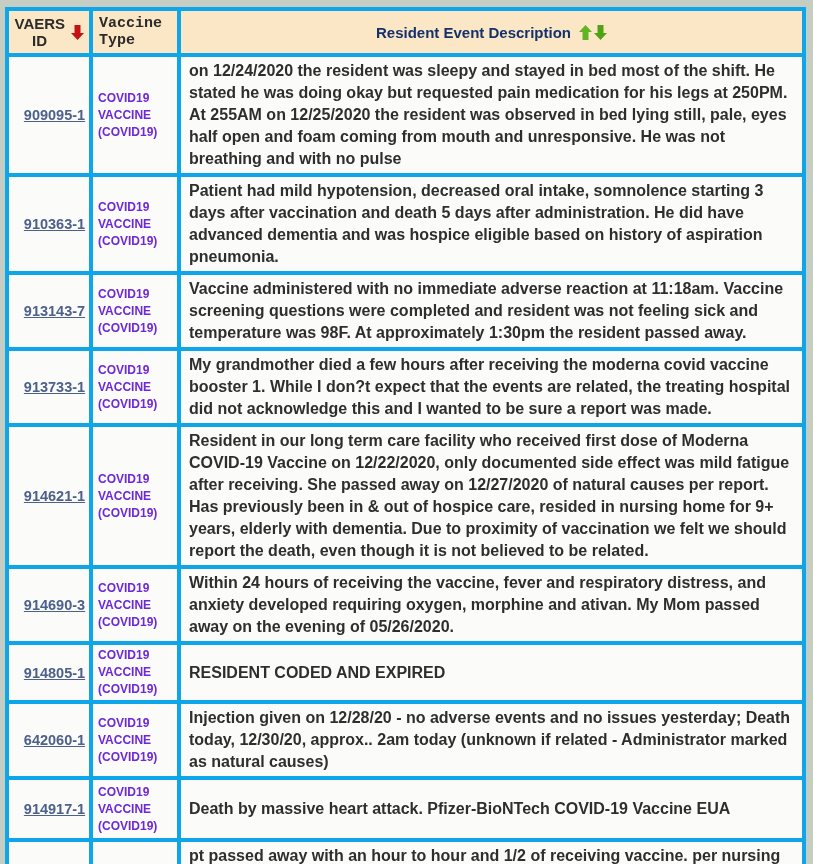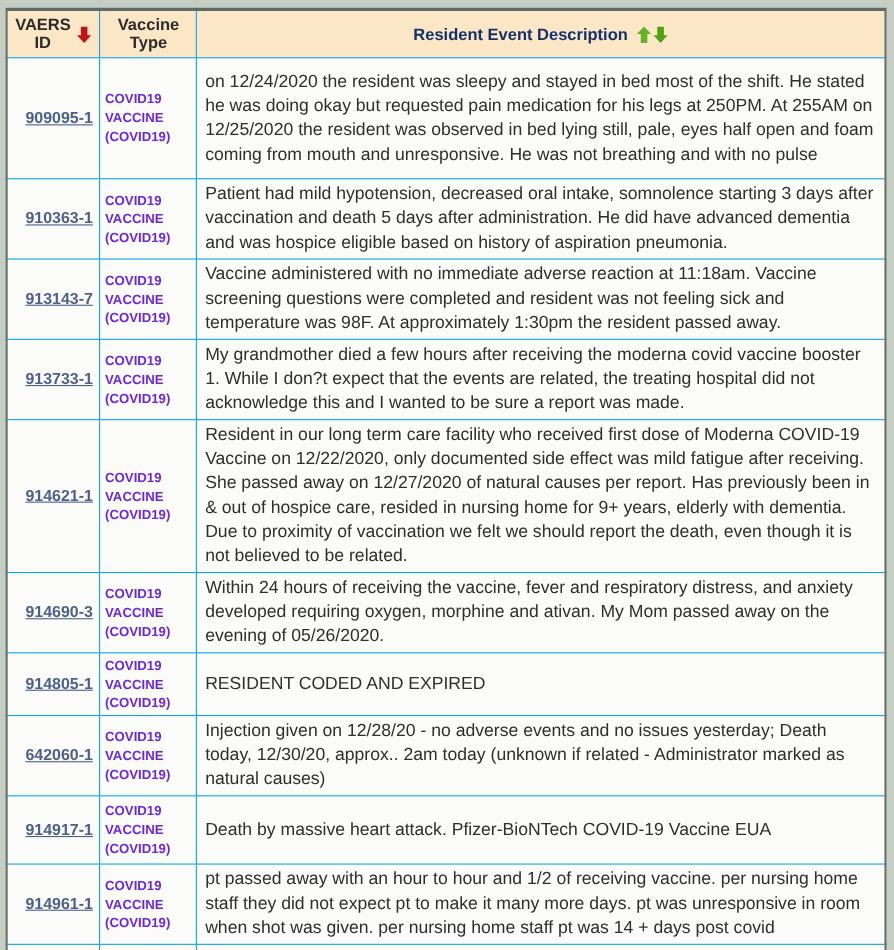--- a/index.html
+++ b/index.html
@@ -21,21 +21,21 @@
     width: 801px;
     border-collapse: collapse;
     table-layout: fixed;
     background: #fbfbfa;
     border: 2px solid #67736d;
     border-top: 3px solid #5f6b66;
   }
   col.c1 { width: 84px; }
   col.c2 { width: 88px; }
   th, td {
-    border: 1px solid #0ea5e9;
+    border: 4px solid #0ea5e9;
     overflow: hidden;
   }
   thead th {
     background: #fbe7c5;
     height: 38px;
     padding: 2px 4px;
     font-size: 15px;
     font-weight: bold;
     color: #2b2b2b;
     vertical-align: middle;
@@ -45,23 +45,24 @@
     align-items: center;
     justify-content: center;
     gap: 6px;
   }
   .hdr-id-label {
     width: 50px;
     text-align: center;
     line-height: 17px;
   }
   th.vax-hdr {
-    text-align: center;
+    text-align: left;
     line-height: 17px;
     padding-left: 6px;
+    font-family: Liberation Mono, monospace;
   }
   th.desc-hdr { color: #14316c; }
   .desc-hdr .hdr-flex { gap: 8px; }
   .arrow-pair { display: flex; gap: 2px; align-items: center; }
   .arrow { display: inline-block; }
   td.id-cell {
     text-align: center;
     vertical-align: middle;
     padding: 2px;
   }
@@ -80,20 +81,21 @@
     padding: 2px 3px 2px 5px;
     vertical-align: middle;
     word-wrap: break-word;
   }
   td.desc-cell {
     font-size: 16px;
     color: #2e2e2e;
     line-height: 22px;
     padding: 3px 8px;
     vertical-align: middle;
+    font-weight: bold;
   }
 </style>
 </head>
 <body>
 
 <div class="page">
   <table class="results">
     <colgroup>
       <col class="c1">
       <col class="c2">

